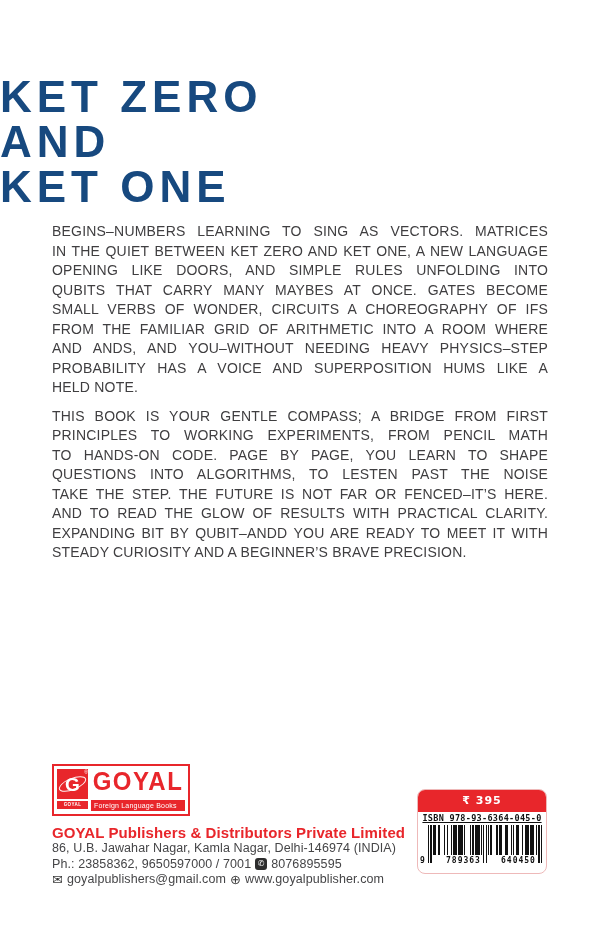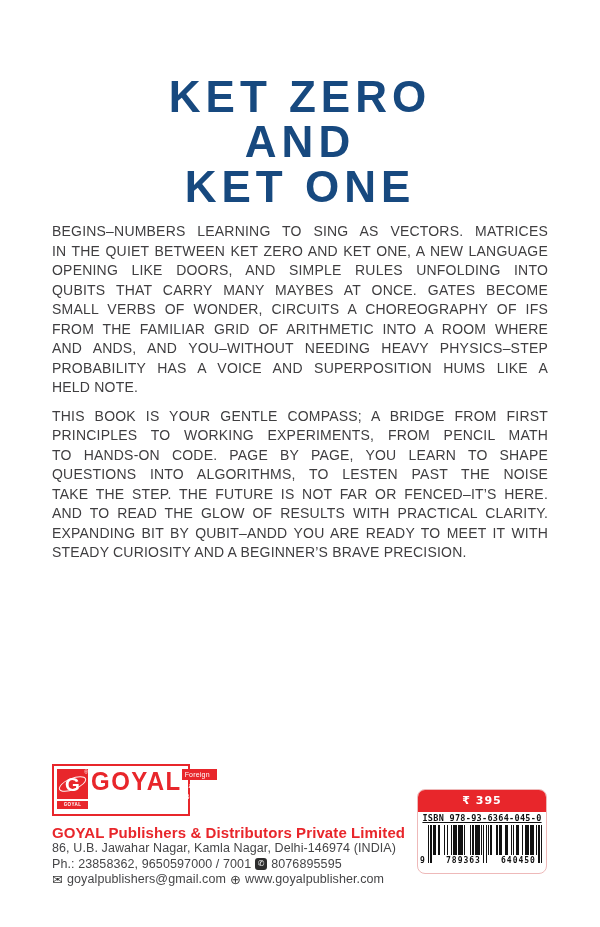--- a/index.html
+++ b/index.html
@@ -1,21 +1,21 @@
 <!DOCTYPE html>
 <html><head>
 <meta charset="utf-8">
 <style>
   html,body{margin:0;padding:0;background:#ffffff;}
   .page{
     position:relative;width:600px;height:927px;background:#ffffff;
     font-family:"Liberation Sans",sans-serif;overflow:hidden;
   }
   
-  .title{padding-top:74px;text-align:center;}
+  .title{padding-top:74px;text-align:left;}
   .title-line{
     color:#17497f;font-weight:bold;font-size:44px;line-height:45px;
     letter-spacing:5px;
   }
   
   .body{margin:13px 52px 0 52px;color:#3f3e40;}
   .para{margin:0;}
   .para2{margin-top:9px;}
   .bline{
     font-size:14px;line-height:19.5px;height:19.5px;
@@ -40,21 +40,21 @@
     border:1.5px solid rgba(255,255,255,0.95);border-radius:50%;
     transform:rotate(-22deg);
   }
   .g-reg{
     position:absolute;right:0px;top:0px;color:#fff;font-size:5px;line-height:6px;
   }
   .g-badge{
     background:#e8262b;color:#fff;height:8px;font-size:4.5px;line-height:8px;
     text-align:center;letter-spacing:0.4px;font-weight:bold;
   }
-  .logo-right{flex:1;display:flex;}
+  .logo-right{flex:1;display:flex;flex-direction:column;}
   .goyal-word{
     color:#e8262b;font-weight:bold;font-size:24px;line-height:26px;
     letter-spacing:1.5px;text-align:center;transform:scaleY(1.05);
     flex:1;
   }
   .lang-strip{
     background:#e8262b;color:#fff;font-size:7px;line-height:11px;height:11px;
     padding-left:3px;letter-spacing:0.2px;
   }
   .pub-name{

